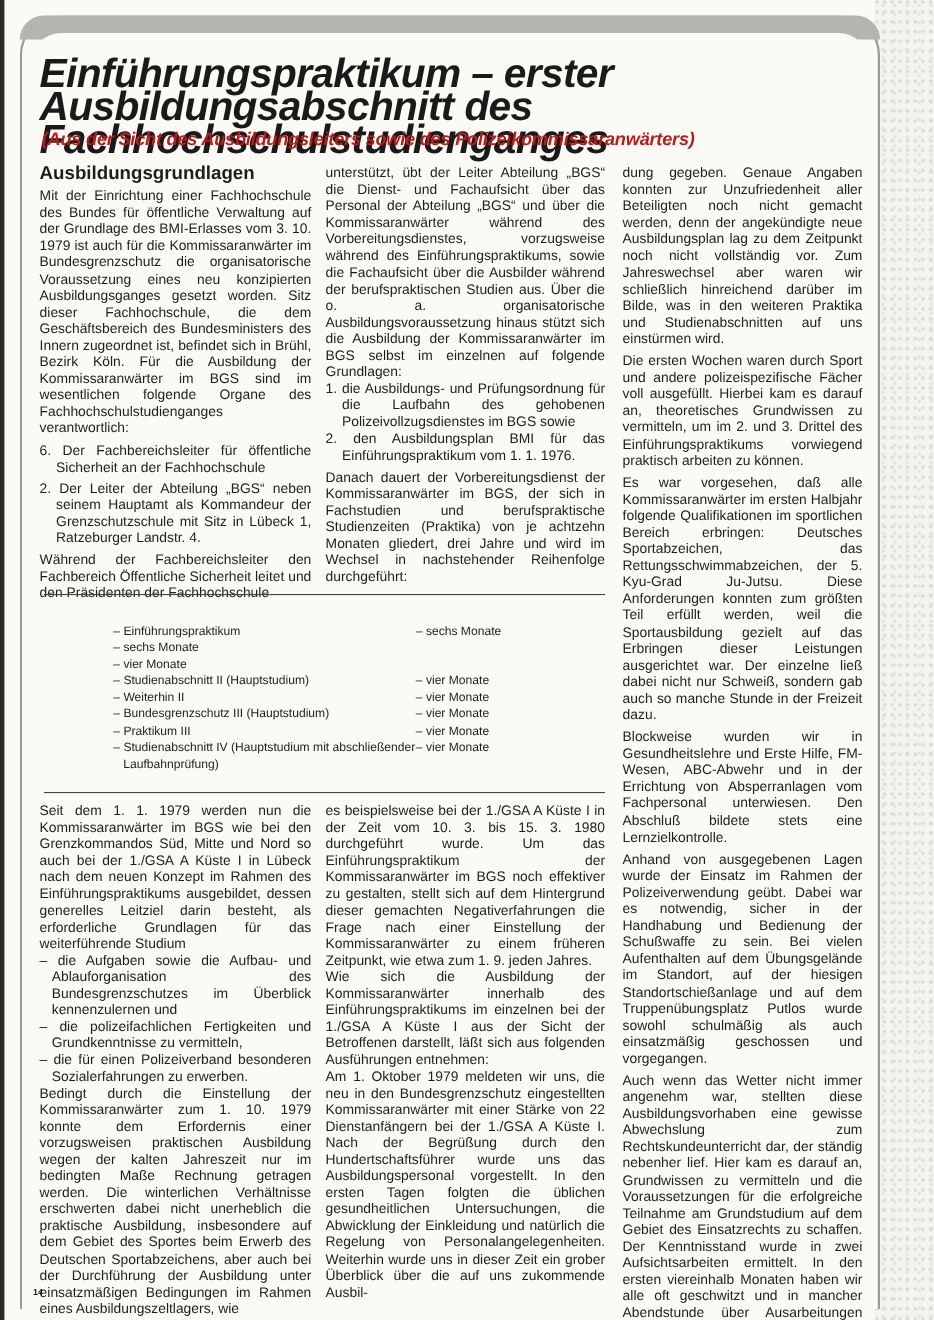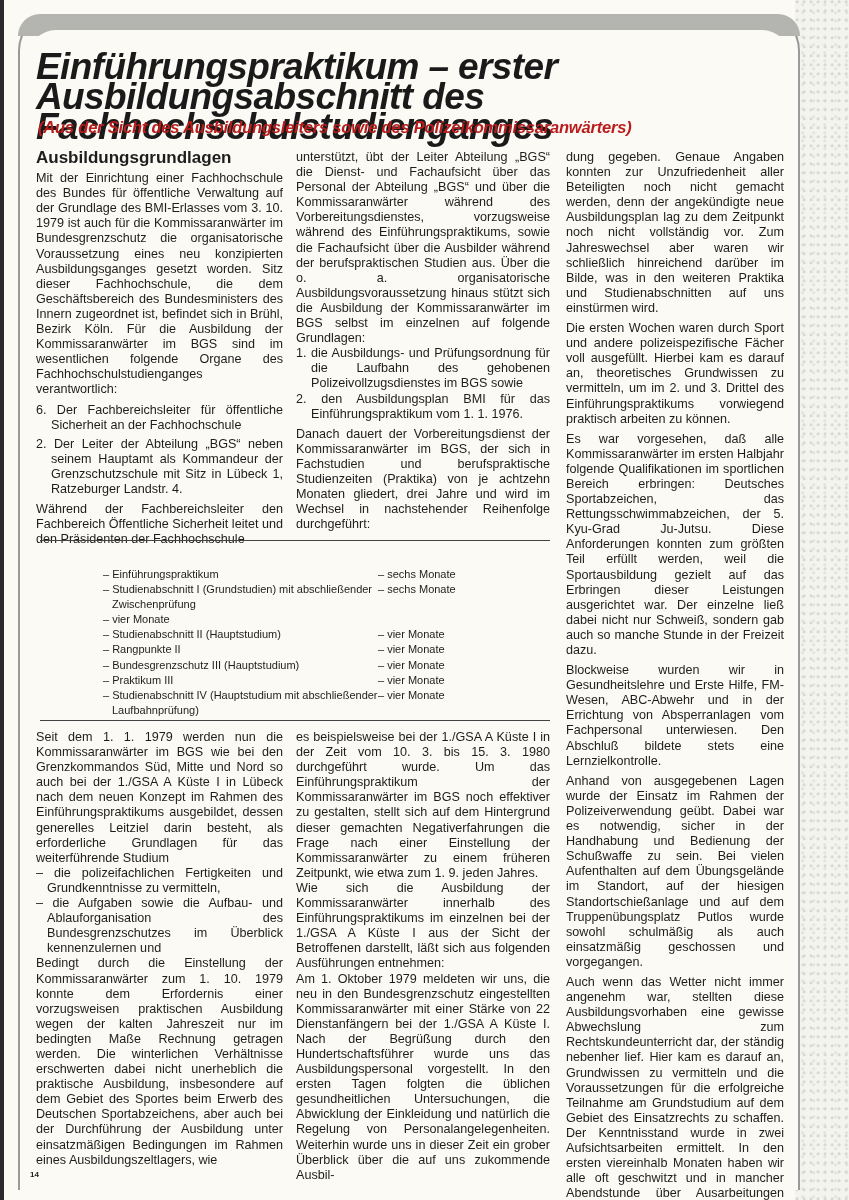--- a/index.html
+++ b/index.html
@@ -108,32 +108,31 @@
 </div>
 
 <div class="rule" style="left:40px; top:540px; width:510px;"></div>
 
 <div class="schedule">
   <div class="sched-row">
     <div class="sched-item">– Einführungspraktikum</div>
     <div class="sched-dur">– sechs Monate</div>
   </div>
   <div class="sched-row">
-    <div class="sched-item">– Studienabschnitt I (Grundstudien) mit abschließender Zwischenprüfung</div>
     <div class="sched-dur">– sechs Monate</div>
   </div>
   <div class="sched-row">
     <div class="sched-dur">– vier Monate</div>
   </div>
   <div class="sched-row">
     <div class="sched-item">– Studienabschnitt II (Hauptstudium)</div>
     <div class="sched-dur">– vier Monate</div>
   </div>
   <div class="sched-row">
-    <div class="sched-item">– Rangpunkte II</div>
+    <div class="sched-item">– Weiterhin II</div>
     <div class="sched-dur">– vier Monate</div>
   </div>
   <div class="sched-row">
     <div class="sched-item">– Bundesgrenzschutz III (Hauptstudium)</div>
     <div class="sched-dur">– vier Monate</div>
   </div>
   <div class="sched-row">
     <div class="sched-item">– Praktikum III</div>
     <div class="sched-dur">– vier Monate</div>
   </div>
@@ -150,22 +149,23 @@
   <p>Die ersten Wochen waren durch Sport und andere polizeispezifische Fächer voll ausgefüllt. Hierbei kam es darauf an, theoretisches Grundwissen zu vermitteln, um im 2. und 3. Drittel des Einführungspraktikums vorwiegend praktisch arbeiten zu können.</p>
   <p>Es war vorgesehen, daß alle Kommissaranwärter im ersten Halbjahr folgende Qualifikationen im sportlichen Bereich erbringen: Deutsches Sportabzeichen, das Rettungsschwimmabzeichen, der 5. Kyu-Grad Ju-Jutsu. Diese Anforderungen konnten zum größten Teil erfüllt werden, weil die Sportausbildung gezielt auf das Erbringen dieser Leistungen ausgerichtet war. Der einzelne ließ dabei nicht nur Schweiß, sondern gab auch so manche Stunde in der Freizeit dazu.</p>
   <p>Blockweise wurden wir in Gesundheitslehre und Erste Hilfe, FM-Wesen, ABC-Abwehr und in der Errichtung von Absperranlagen vom Fachpersonal unterwiesen. Den Abschluß bildete stets eine Lernzielkontrolle.</p>
   <p>Anhand von ausgegebenen Lagen wurde der Einsatz im Rahmen der Polizeiverwendung geübt. Dabei war es notwendig, sicher in der Handhabung und Bedienung der Schußwaffe zu sein. Bei vielen Aufenthalten auf dem Übungsgelände im Standort, auf der hiesigen Standortschießanlage und auf dem Truppenübungsplatz Putlos wurde sowohl schulmäßig als auch einsatzmäßig geschossen und vorgegangen.</p>
   <p class="tight">Auch wenn das Wetter nicht immer angenehm war, stellten diese Ausbildungsvorhaben eine gewisse Abwechslung zum Rechtskundeunterricht dar, der ständig nebenher lief. Hier kam es darauf an, Grundwissen zu vermitteln und die Voraussetzungen für die erfolgreiche Teilnahme am Grundstudium auf dem Gebiet des Einsatzrechts zu schaffen. Der Kenntnisstand wurde in zwei Aufsichtsarbeiten ermittelt. In den ersten viereinhalb Monaten haben wir alle oft geschwitzt und in mancher Abendstunde über Ausarbeitungen gebrütet. Doch es war notwendig, um die geforderten Rangpunkte zu erlangen, die nach dem neuen Bewertungsschema vergeben werden. Aber auch die Zugführung hatte viel Arbeit mit der Durchführung unserer Ausbildung, denn es galt, die im Ausbildungsplan fest vorgegebenen Ziele in der sehr knapp bemessenen Zeit zu erreichen. Allgemeine Höhepunkte des Einführungs-</p>
 </div>
 
 <div class="col" style="left:36px; top:730px; width:247px;">
   <p class="tight">Seit dem 1. 1. 1979 werden nun die Kommissaranwärter im BGS wie bei den Grenzkommandos Süd, Mitte und Nord so auch bei der 1./GSA A Küste I in Lübeck nach dem neuen Konzept im Rahmen des Einführungspraktikums ausgebildet, dessen generelles Leitziel darin besteht, als erforderliche Grundlagen für das weiterführende Studium</p>
   <ul class="dash-list">
+    <li>– die Aufgaben sowie die Aufbau- und Ablauforganisation des Bundesgrenzschutzes im Überblick kennenzulernen und</li>
     <li>– die polizeifachlichen Fertigkeiten und Grundkenntnisse zu vermitteln,</li>
-    <li>– die Aufgaben sowie die Aufbau- und Ablauforganisation des Bundesgrenzschutzes im Überblick kennenzulernen und</li>
+    <li>– die für einen Polizeiverband besonderen Sozialerfahrungen zu erwerben.</li>
   </ul>
   <p class="tight">Bedingt durch die Einstellung der Kommissaranwärter zum 1. 10. 1979 konnte dem Erfordernis einer vorzugsweisen praktischen Ausbildung wegen der kalten Jahreszeit nur im bedingten Maße Rechnung getragen werden. Die winterlichen Verhältnisse erschwerten dabei nicht unerheblich die praktische Ausbildung, insbesondere auf dem Gebiet des Sportes beim Erwerb des Deutschen Sportabzeichens, aber auch bei der Durchführung der Ausbildung unter einsatzmäßigen Bedingungen im Rahmen eines Ausbildungszeltlagers, wie</p>
 </div>
 
 <div class="col" style="left:296px; top:730px; width:254px;">
   <p class="tight">es beispielsweise bei der 1./GSA A Küste I in der Zeit vom 10. 3. bis 15. 3. 1980 durchgeführt wurde. Um das Einführungspraktikum der Kommissaranwärter im BGS noch effektiver zu gestalten, stellt sich auf dem Hintergrund dieser gemachten Negativerfahrungen die Frage nach einer Einstellung der Kommissaranwärter zu einem früheren Zeitpunkt, wie etwa zum 1. 9. jeden Jahres.</p>
   <p class="tight">Wie sich die Ausbildung der Kommissaranwärter innerhalb des Einführungspraktikums im einzelnen bei der 1./GSA A Küste I aus der Sicht der Betroffenen darstellt, läßt sich aus folgenden Ausführungen entnehmen:</p>
   <p class="tight">Am 1. Oktober 1979 meldeten wir uns, die neu in den Bundesgrenzschutz eingestellten Kommissaranwärter mit einer Stärke von 22 Dienstanfängern bei der 1./GSA A Küste I. Nach der Begrüßung durch den Hundertschaftsführer wurde uns das Ausbildungspersonal vorgestellt. In den ersten Tagen folgten die üblichen gesundheitlichen Untersuchungen, die Abwicklung der Einkleidung und natürlich die Regelung von Personalangelegenheiten. Weiterhin wurde uns in dieser Zeit ein grober Überblick über die auf uns zukommende Ausbil-</p>
 </div>
 

